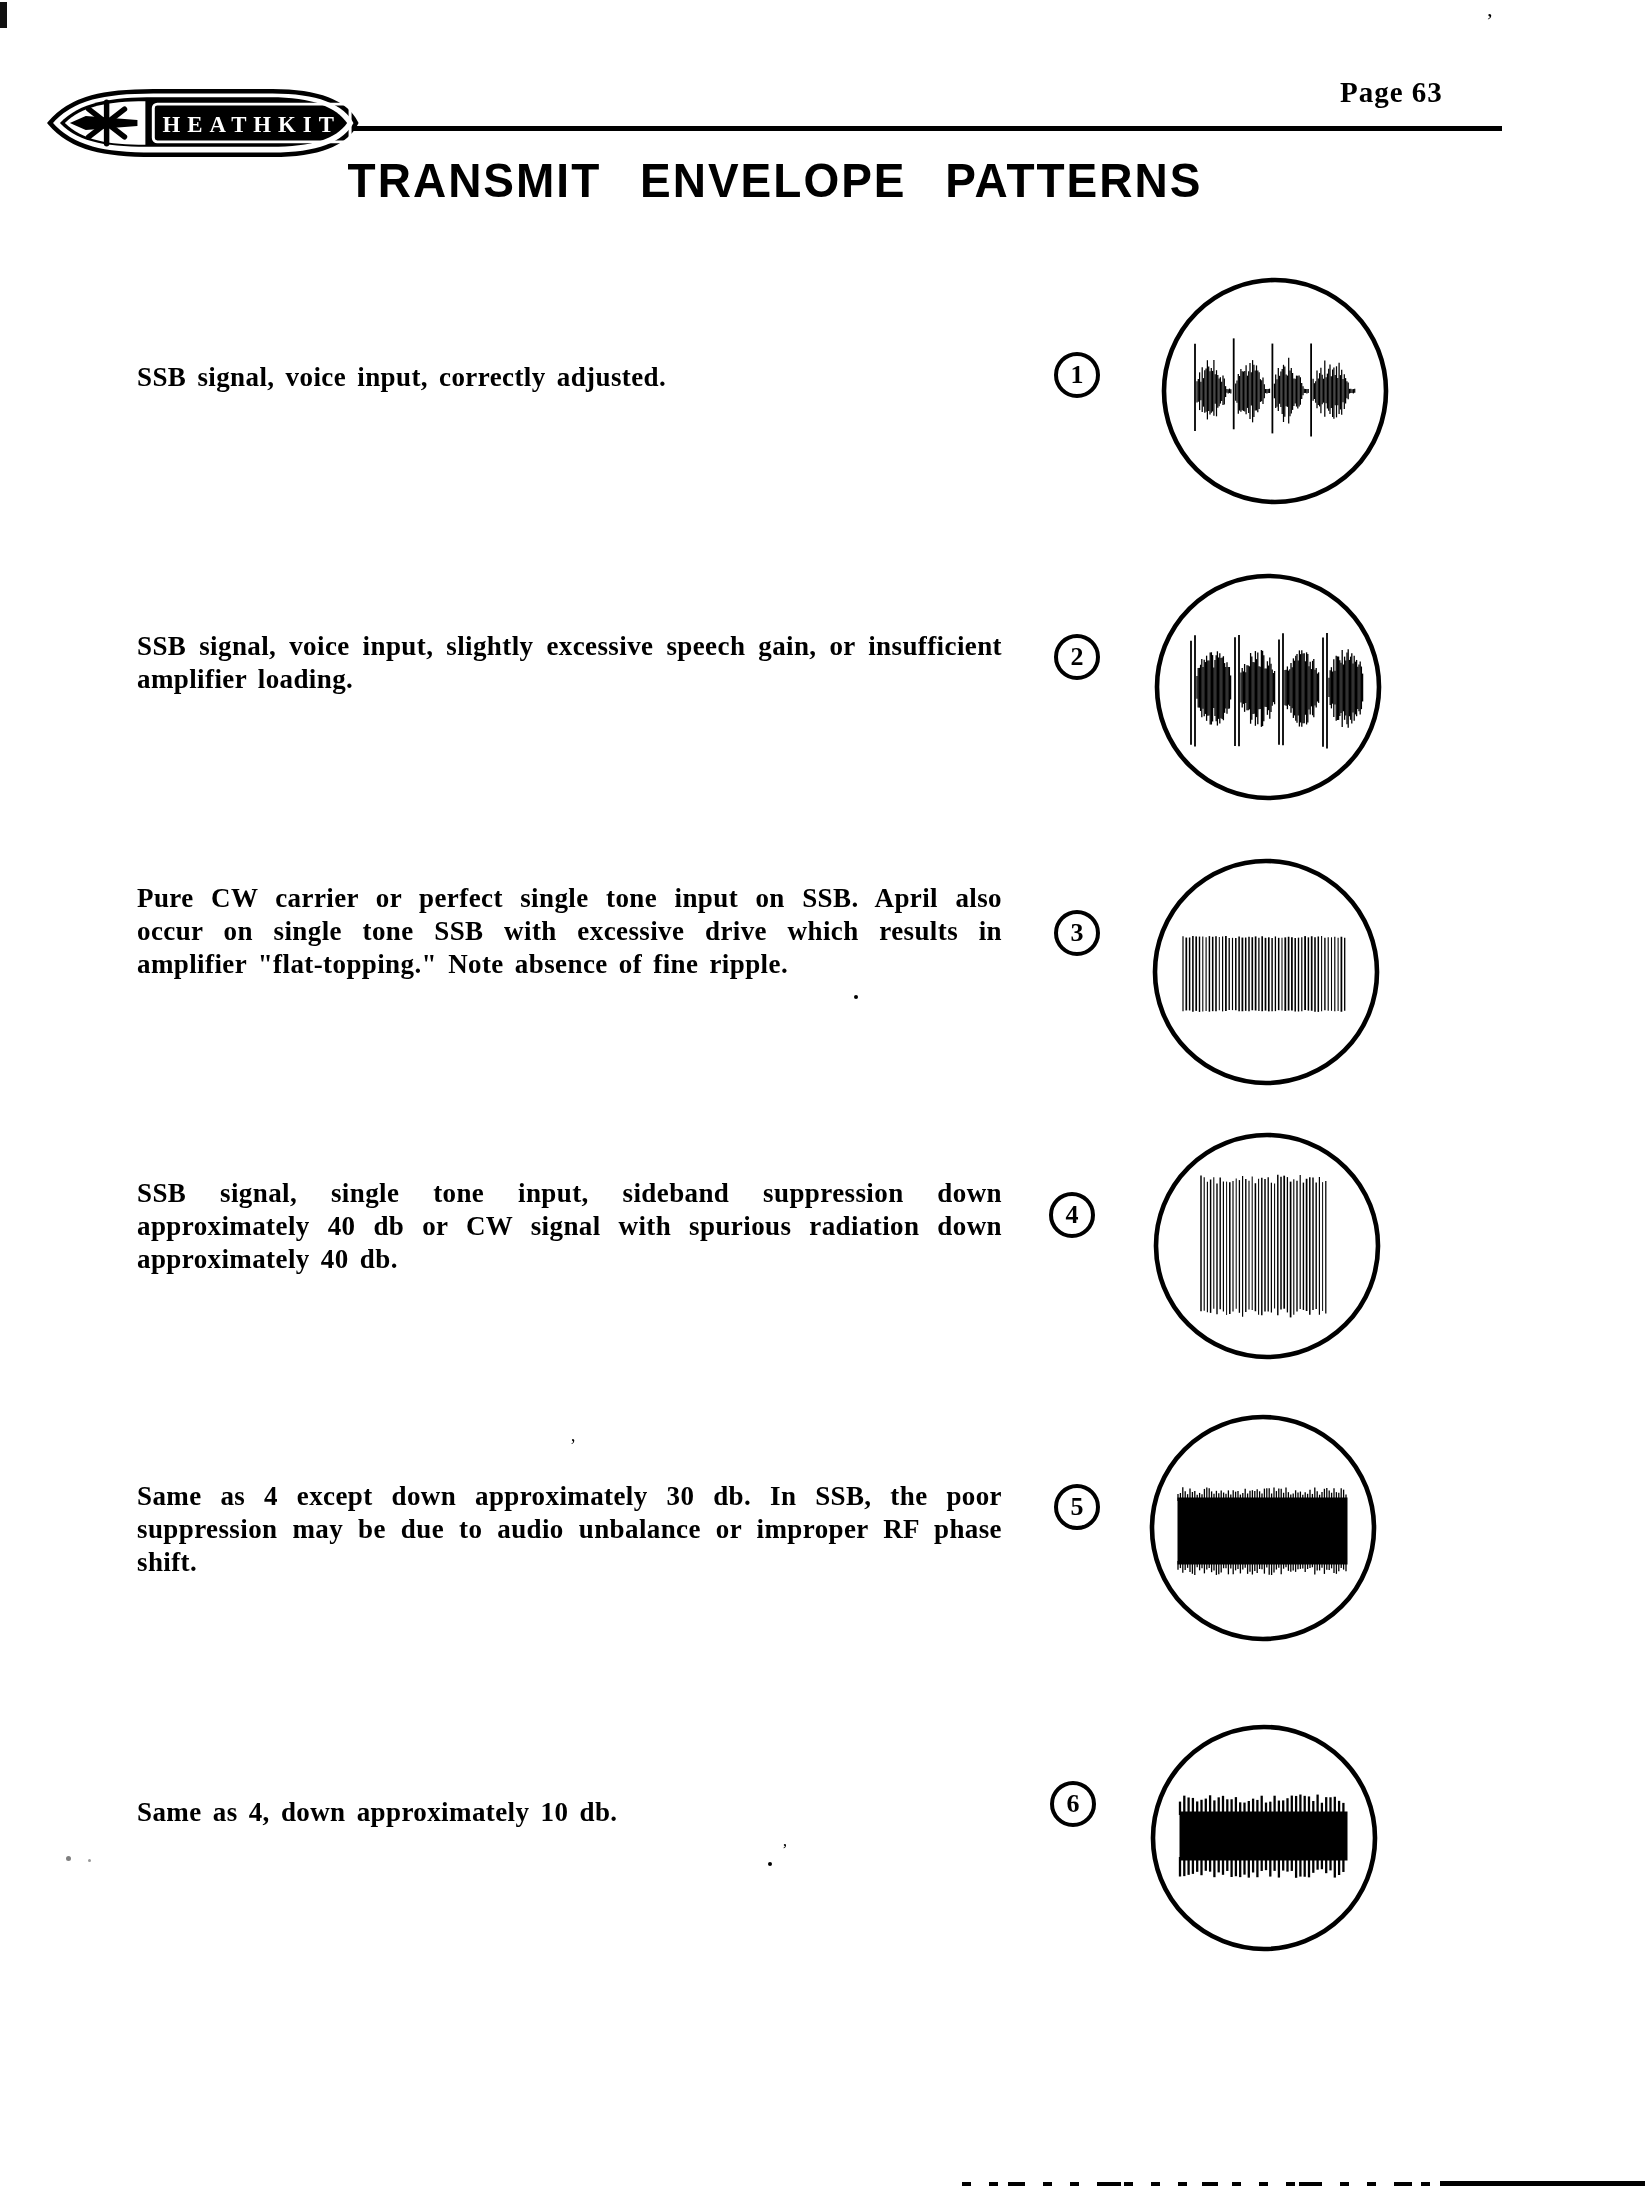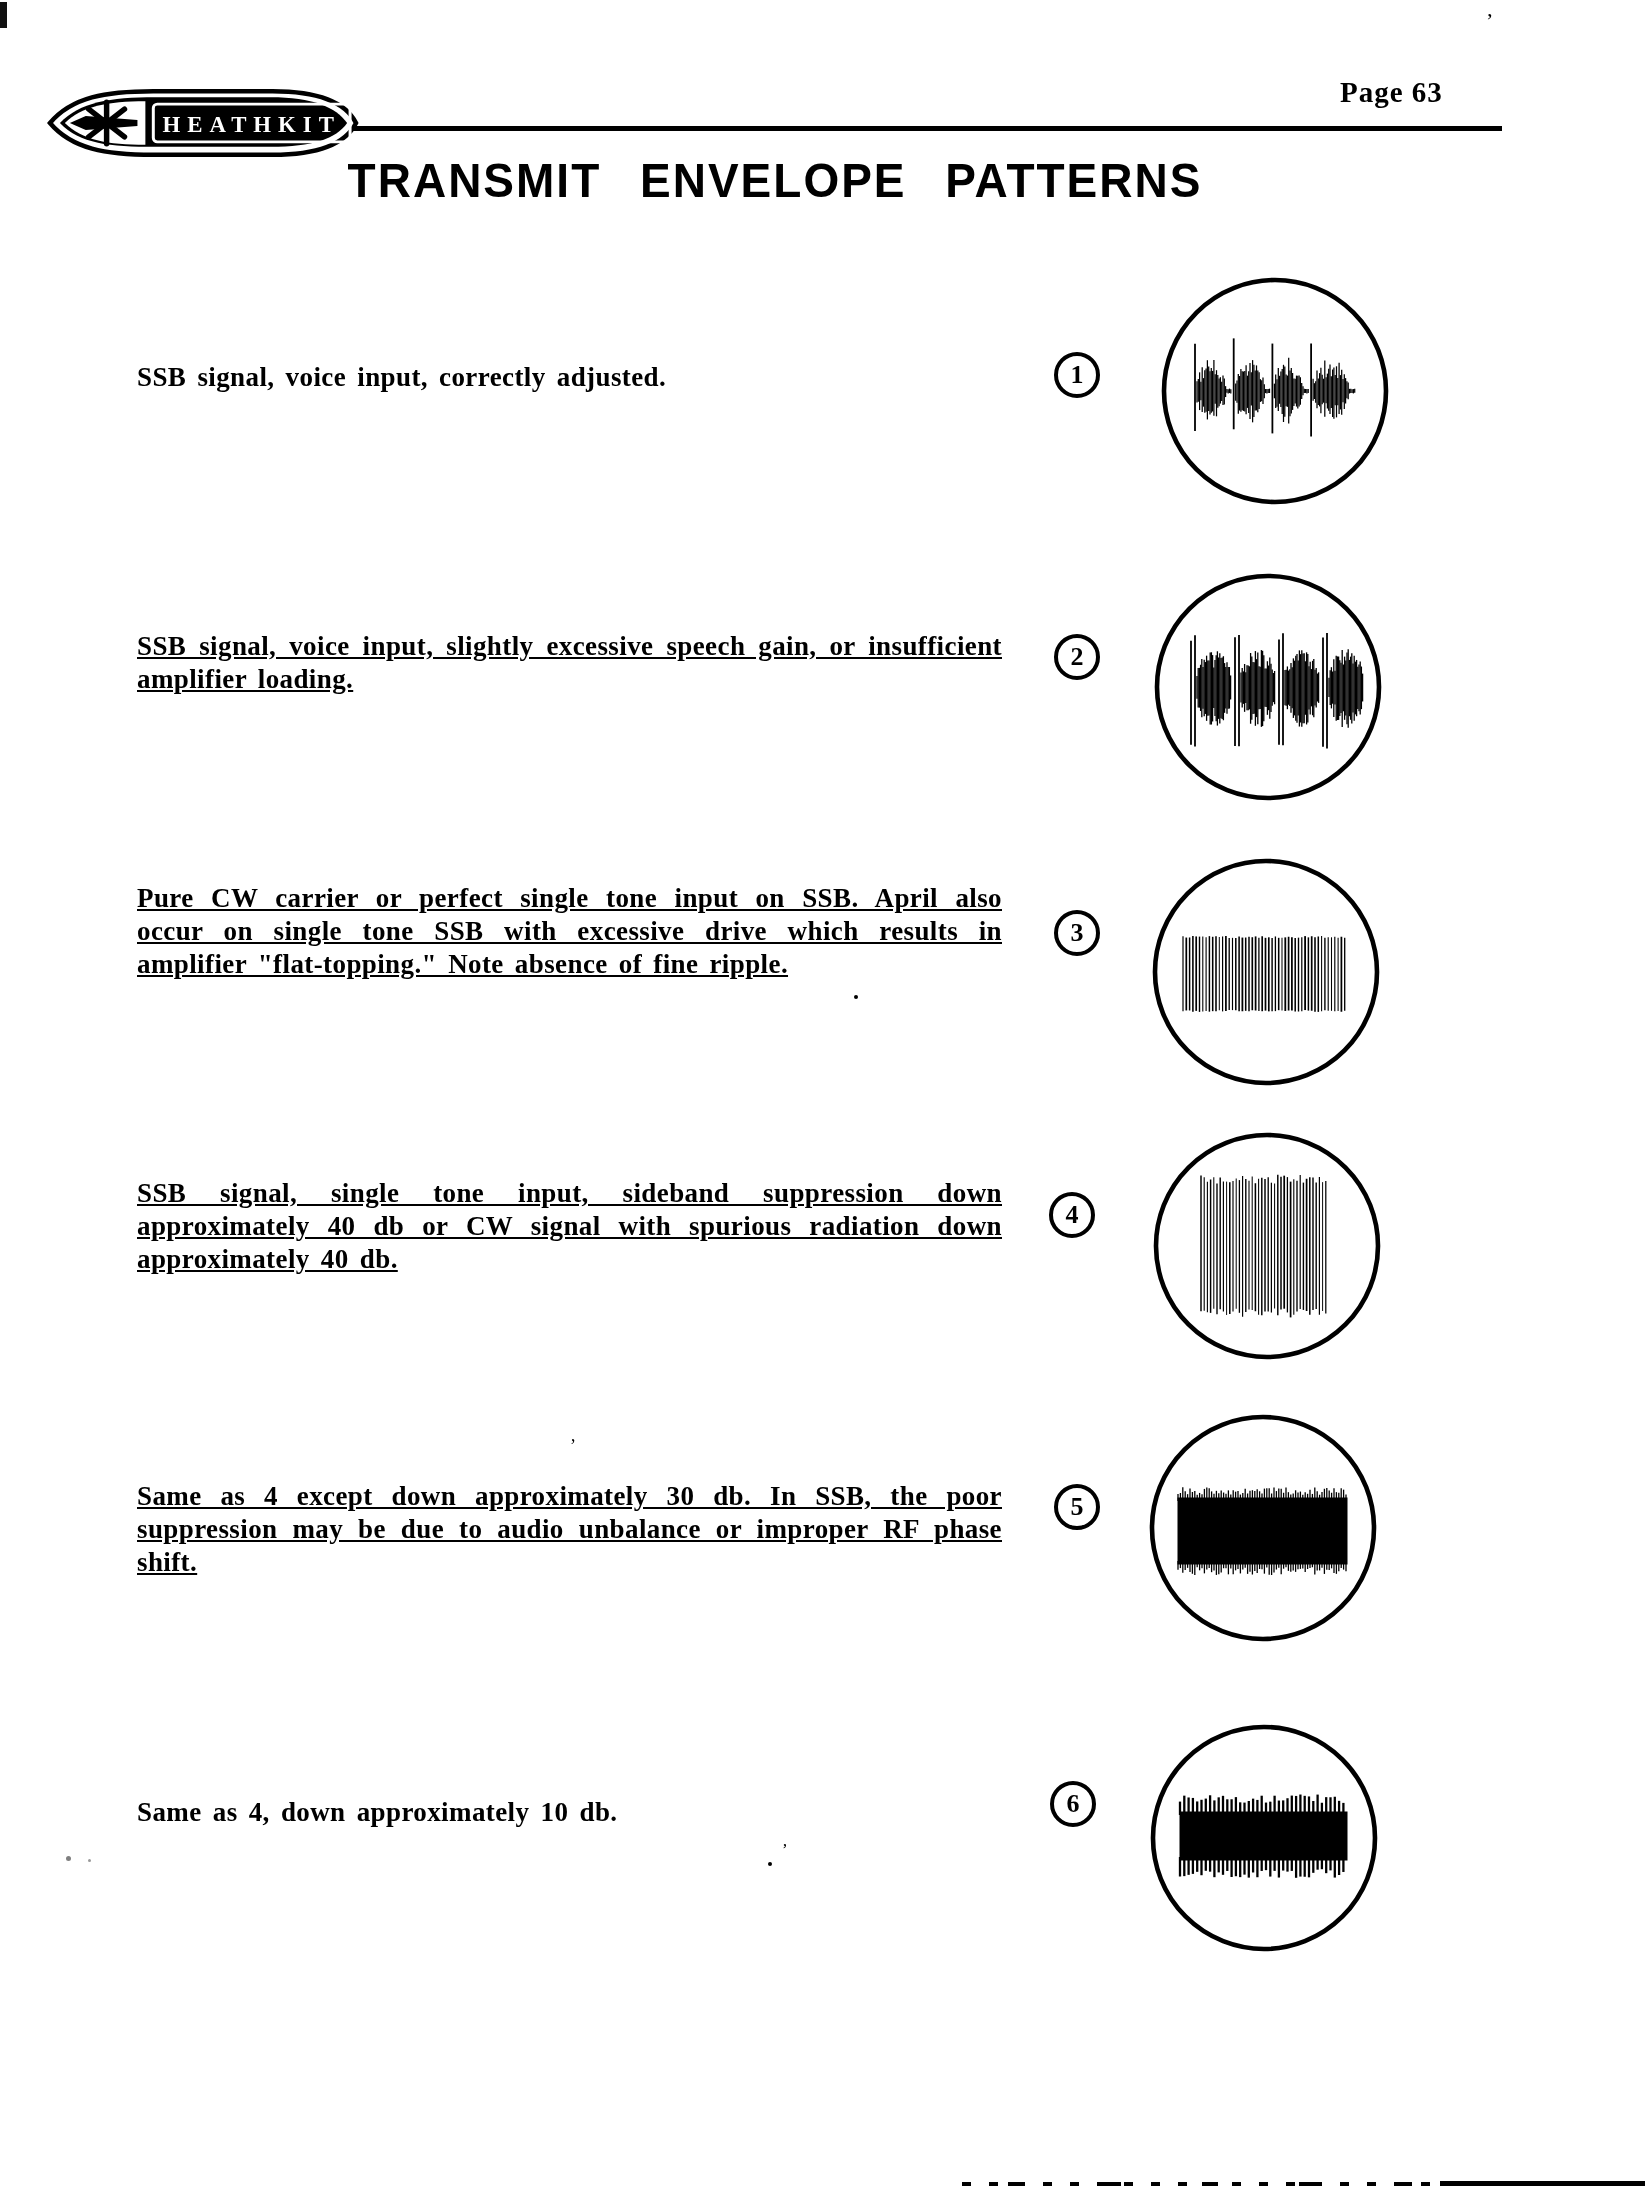--- a/index.html
+++ b/index.html
@@ -10,21 +10,21 @@
   .page-num{position:absolute;left:1340px;top:76px;width:170px;
             font:700 29px "Liberation Serif",serif;letter-spacing:1px;}
   .header-rule{position:absolute;left:352px;top:126px;width:1150px;height:5px;background:#000;}
   .title{position:absolute;left:330px;top:152px;width:890px;margin:0;text-align:center;
          font:700 46px "Liberation Sans",sans-serif;letter-spacing:2px;word-spacing:24px;
          transform:scaleY(1.04);transform-origin:top;white-space:nowrap;}
   
   .desc{position:absolute;left:137px;width:865px;margin:0;
         font:700 27px "Liberation Serif",serif;line-height:33px;
         letter-spacing:.4px;word-spacing:4px;}
-  .justify{text-align:justify;text-decoration:underline;}
+  .justify{text-align:justify;}
   .badge{position:absolute;width:38px;height:38px;border:4px solid #000;border-radius:50%;
          display:flex;align-items:center;justify-content:center;background:#fff;
          font:700 26px "Liberation Serif",serif;}
   .scope{position:absolute;width:240px;height:240px;}
   
   .speck{position:absolute;font:400 22px "Liberation Serif",serif;color:#000;}
   .dot{position:absolute;width:5px;height:5px;border-radius:50%;background:#000;}
   .dash-line{position:absolute;left:962px;top:2182px;width:480px;height:4px;
              background:repeating-linear-gradient(90deg,#000 0 9px,transparent 9px 27px),
                         repeating-linear-gradient(90deg,transparent 0 46px,#000 46px 62px,transparent 62px 97px);}

